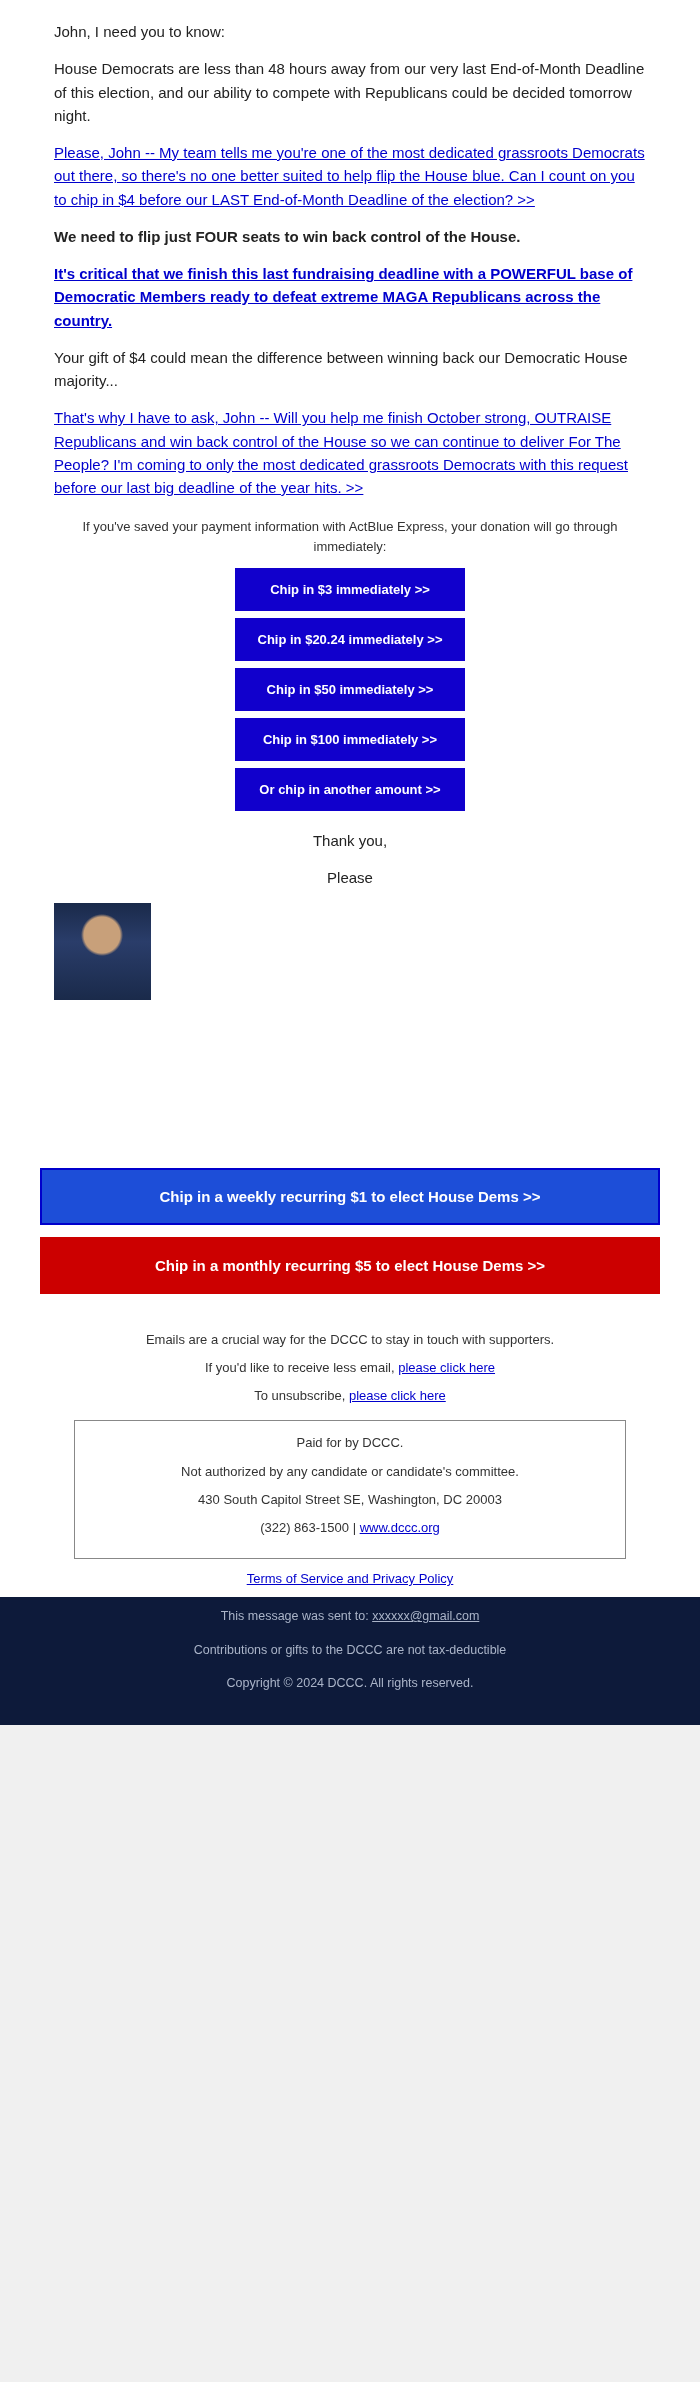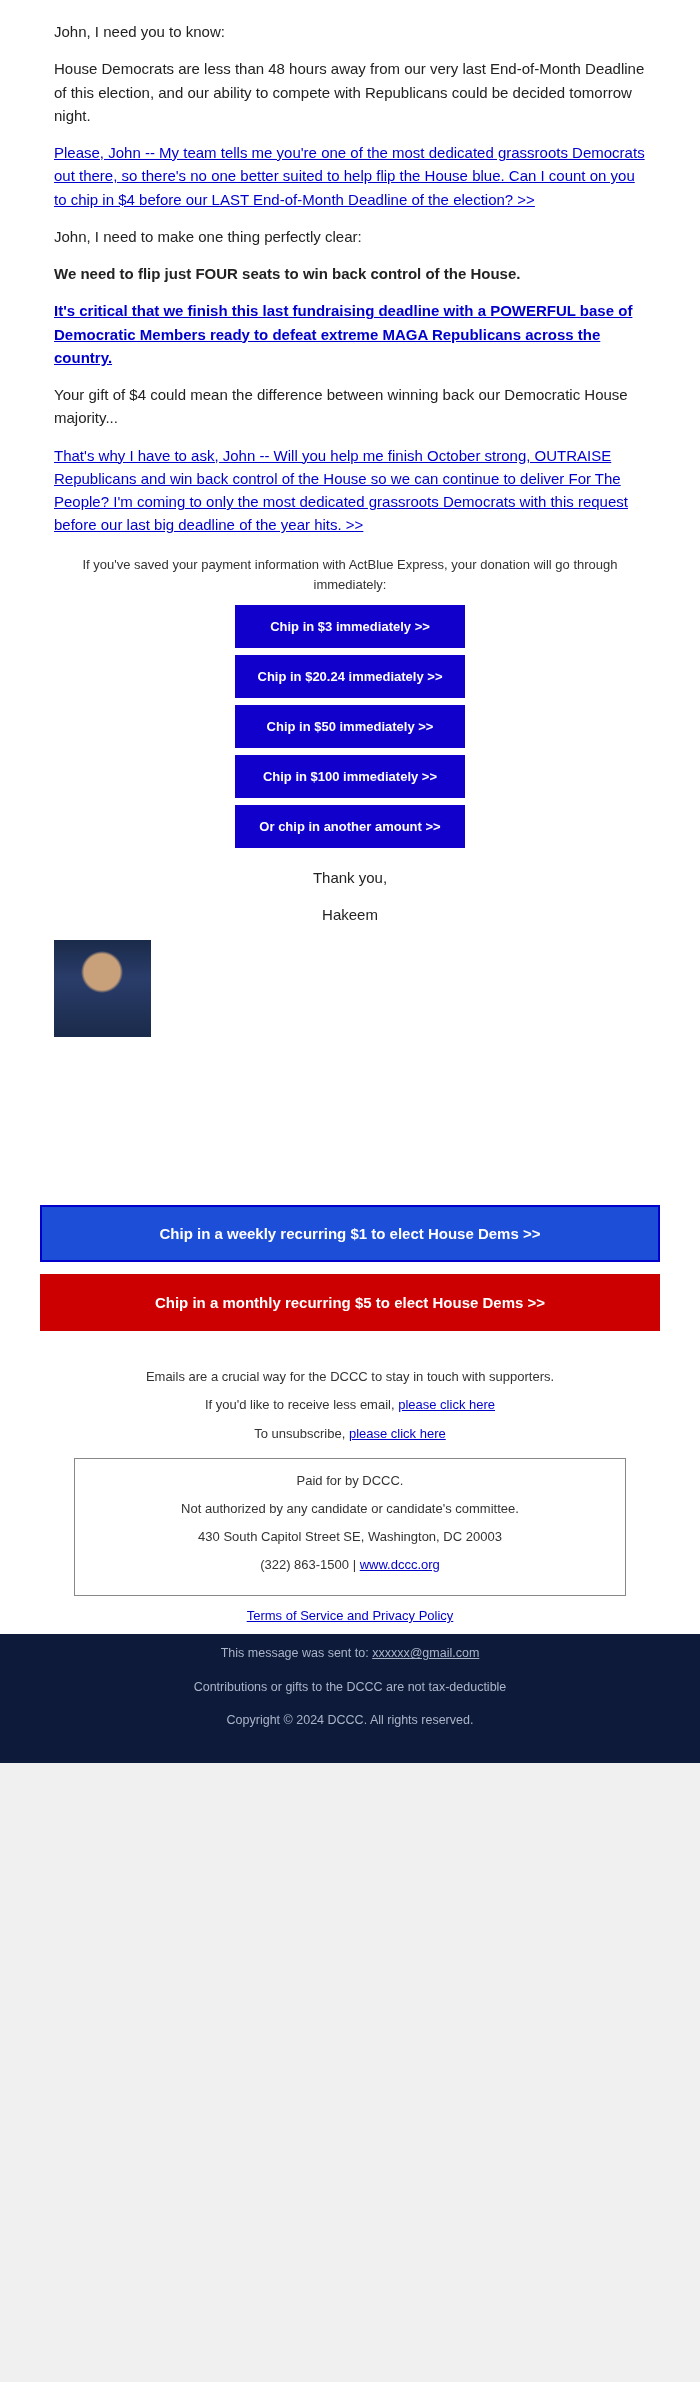--- a/index.html
+++ b/index.html
@@ -151,21 +151,20 @@
   <div class="main-content">
 
     <p>John, I need you to know:</p>
 
     <p>House Democrats are less than 48 hours away from our very last End-of-Month Deadline of this election, and our ability to compete with Republicans could be decided tomorrow night.</p>
 
     <p>
       <a class="link-blue" href="#">Please, John -- My team tells me you're one of the most dedicated grassroots Democrats out there, so there's no one better suited to help flip the House blue. Can I count on you to chip in $4 before our LAST End-of-Month Deadline of the election? &gt;&gt;</a>
     </p>
 
-    <p>John, I need to make one thing perfectly clear:</p>
 
     <p>
       <span class="bold">We need to flip just FOUR seats to win back control of the House.</span>
     </p>
 
     <p>
       <a class="link-blue-bold" href="#">It's critical that we finish this last fundraising deadline with a POWERFUL base of Democratic Members ready to defeat extreme MAGA Republicans across the country.</a>
     </p>
 
     <p>Your gift of $4 could mean the difference between winning back our Democratic House majority...</p>
@@ -180,21 +179,21 @@
 
       <button class="btn-blue">Chip in $3 immediately &gt;&gt;</button>
       <button class="btn-blue">Chip in $20.24 immediately &gt;&gt;</button>
       <button class="btn-blue">Chip in $50 immediately &gt;&gt;</button>
       <button class="btn-blue">Chip in $100 immediately &gt;&gt;</button>
       <button class="btn-blue">Or chip in another amount &gt;&gt;</button>
     </div>
 
     <div class="signature">
       <p>Thank you,</p>
-      <p style="margin-top:8px;">Hakeem</p>
+      <p style="margin-top:8px;">Please</p>
     </div>
 
     <div class="photo-area">
       <div class="photo-person"></div>
     </div>
 
     <div class="spacer-large"></div>
 
   </div>
 

